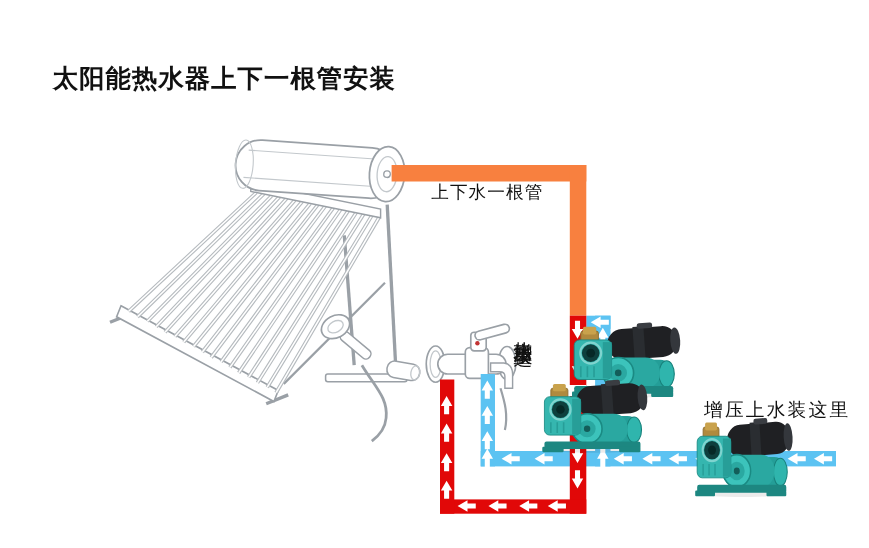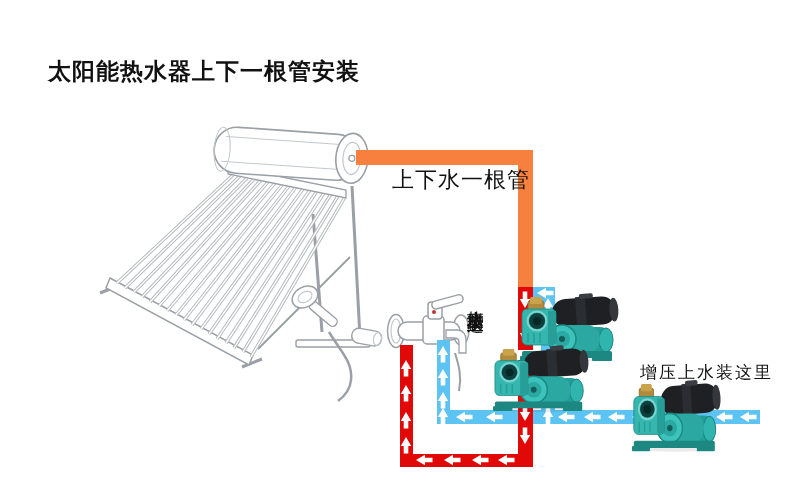--- a/index.html
+++ b/index.html
@@ -10,21 +10,21 @@
     font-family:"Liberation Sans","DejaVu Sans",sans-serif;
     color:var(--text,#111111);
     overflow:hidden;
   }
   .title{
     position:absolute;left:48px;top:56px;
     font-size:23px;font-weight:bold;letter-spacing:1px;
     margin:0;color:var(--text,#111);
   }
   .lbl{position:absolute;color:var(--text,#111);white-space:nowrap;}
-  .lbl-pipe{left:392px;top:165px;font-size:22px;letter-spacing:1px;}
+  .lbl-pipe{left:392px;top:165px;font-size:16px;letter-spacing:1px;}
   .lbl-hot{
     left:463px;top:297px;font-size:17px;
     writing-mode:vertical-rl;text-orientation:upright;
     letter-spacing:1px;line-height:1.4;
   }
   .lbl-supply{left:640px;top:361px;font-size:17px;letter-spacing:2px;}
   svg{position:absolute;left:0;top:0;}
   .hotU{fill:var(--pipe-hot-upper,#f8803f);}
   .hotL{fill:var(--pipe-hot-lower,#e10808);}
   .cold{fill:var(--pipe-cold,#5cc3f2);}

